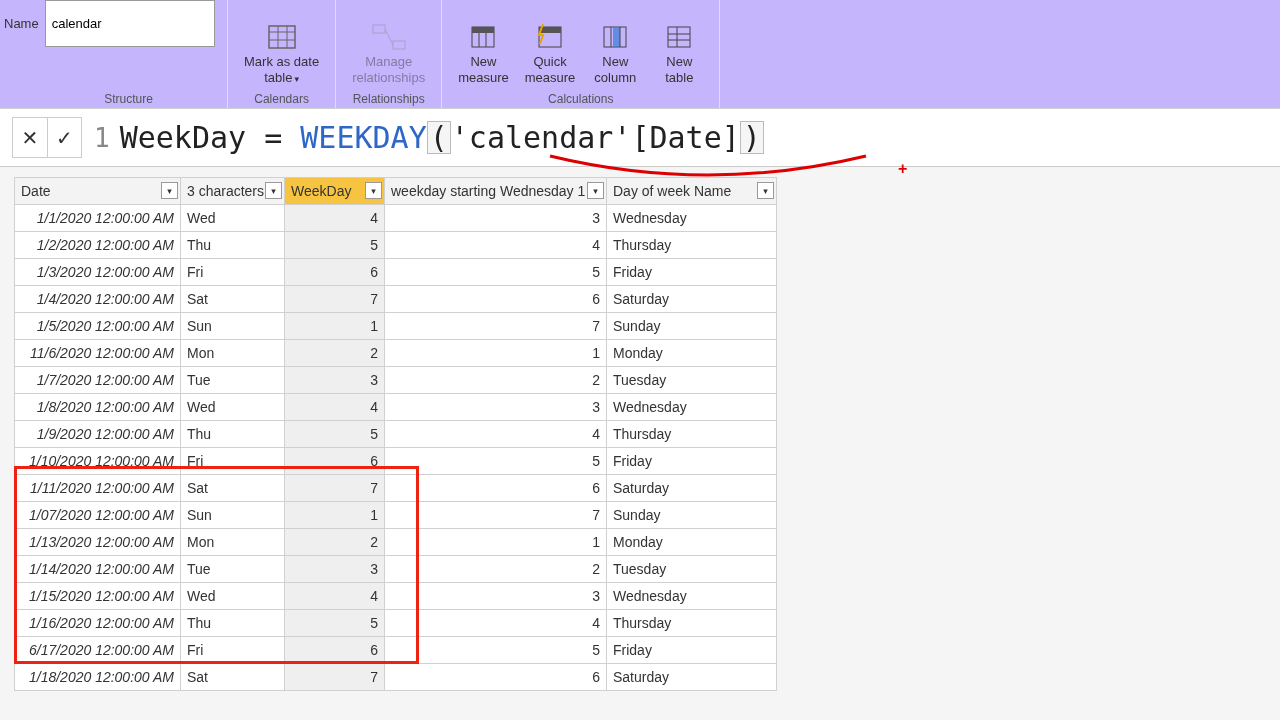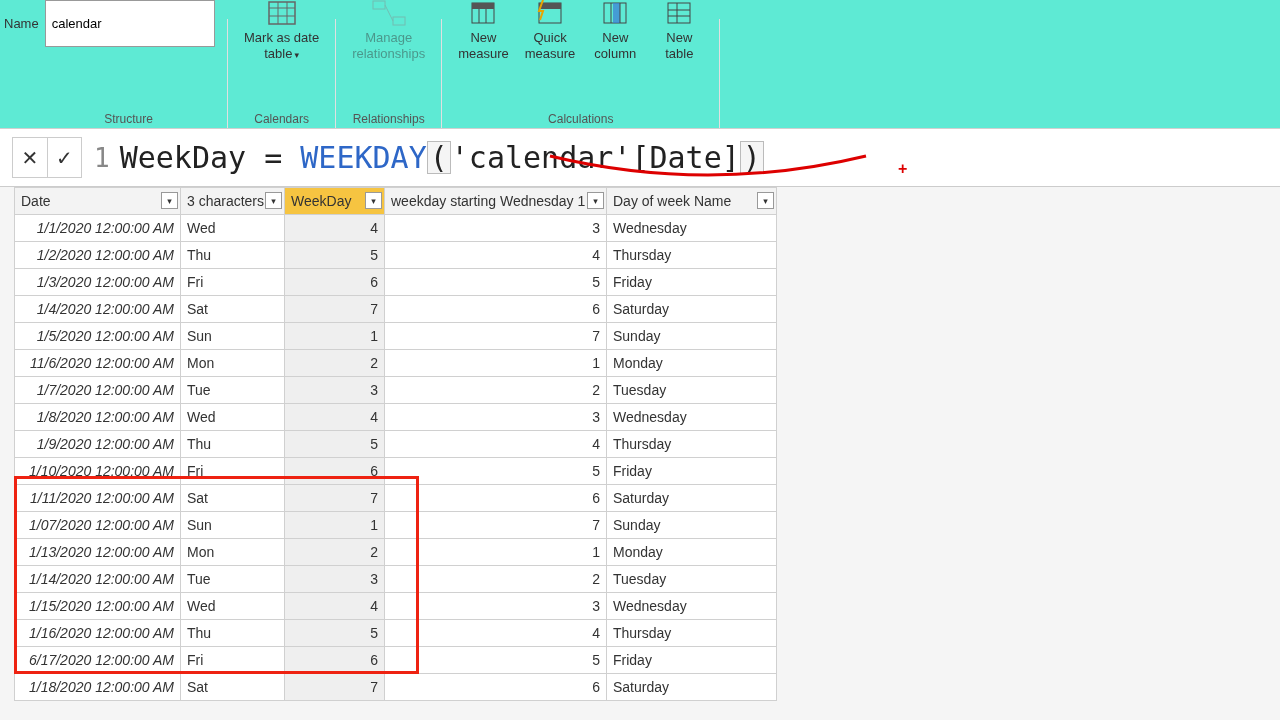--- a/index.html
+++ b/index.html
@@ -1,22 +1,22 @@
 <!DOCTYPE html>
 <html><head>
 <meta charset="utf-8">
 <style>
   * { box-sizing: border-box; margin: 0; padding: 0; }
   body { font-family: "Segoe UI", Arial, sans-serif; font-size: 13px; background: #f5f5f5; color: #333; overflow: hidden; width: 1280px; height: 720px; }
-  .ribbon { background: #5eead4; border-bottom: 1px solid #d0d0d0; height: 129px; position: relative; }
+  .ribbon { background: #c4b5fd; border-bottom: 1px solid #d0d0d0; height: 109px; position: relative; }
   .name-row { position: absolute; top: 0; left: 0; display: flex; align-items: center; gap: 6px; padding: 0 4px; }
   .name-label { font-size: 13px; }
   .name-input { border: 1px solid #999; padding: 15px 6px; font-size: 13px; width: 170px; background: #fff; }
   .groups { position: absolute; bottom: 0; left: 0; display: flex; height: 109px; }
-  .group { display: flex; flex-direction: column; align-items: center; justify-content: flex-end; border-right: 1px solid #e0e0e0; padding: 4px 10px 2px; gap: 44px; }
+  .group { display: flex; flex-direction: column; align-items: center; justify-content: flex-end; border-right: 1px solid #e0e0e0; padding: 4px 10px 2px; }
   .group-label { font-size: 12px; color: #555; margin-top: 2px; }
   .group-items { display: flex; gap: 4px; align-items: flex-start; }
   .ribbon-btn { display: flex; flex-direction: column; align-items: center; justify-content: flex-start; padding: 4px 6px; cursor: pointer; text-align: center; min-width: 60px; }
   .ribbon-btn.disabled { opacity: 0.45; cursor: default; }
   .ribbon-icon { width: 34px; height: 30px; display: inline-flex; align-items: center; justify-content: center; }
   .ribbon-text { font-size: 13px; line-height: 1.25; margin-top: 2px; max-width: 80px; }
   .chev { font-size: 9px; margin-left: 2px; }
   .structure-group { width: 228px; justify-content: flex-end; padding-left: 40px; }
 
   .formula-row { display: flex; align-items: stretch; background: #fff; border-bottom: 1px solid #ccc; height: 58px; position: relative; }
@@ -25,21 +25,21 @@
   .fx-btn + .fx-btn { border-left: 1px solid #ccc; }
   .formula-text { flex: 1; font-family: Consolas, monospace; font-size: 30px; display: flex; align-items: center; padding-left: 4px; white-space: pre; position: relative; }
   .ln { color: #888; font-size: 26px; margin-right: 10px; }
   .fx-fn { color: #2e67c7; }
   .fx-plain { color: #222; }
   .paren-box { display:inline-block; border:1px solid #bbb; padding:0 2px; background:#f5f5f5; line-height:1.05;}
   .annot { position: absolute; pointer-events: none; }
   .underline-annot { left: 548px; top: 154px; width: 320px; height: 24px; }
   .plus-annot { left: 898px; top: 160px; color: #d00; font-size: 16px; font-weight: bold; }
 
-  .grid { border-collapse: collapse; background: #fff; margin-left: 14px; position: relative; }
+  .grid { border-collapse: collapse; background: #fff; margin-left: 14px; margin-top: 10px; position: relative; }
   .grid th, .grid td { border: 1px solid #d0d0d0; height: 27px; padding: 0 6px; font-size: 14px; }
   .grid th { background: #f3f3f3; font-weight: normal; text-align: left; position: relative; }
   .grid th .hdr-text { display:inline-block; }
   .grid th.sel { background: #f6c441; }
   .filter { position: absolute; right: 2px; top: 4px; width: 17px; height: 17px; border: 1px solid #999; background: #fff; display: inline-flex; align-items: center; justify-content: center; font-size: 9px; cursor: pointer; }
   .col-date { width: 166px; text-align: right; font-style: italic; }
   th.col-date { text-align: left; font-style: normal; }
   .col-3ch { width: 104px; text-align: left; }
   .col-wd { width: 100px; text-align: right; background: #efefef; }
   th.col-wd { text-align: left; }

